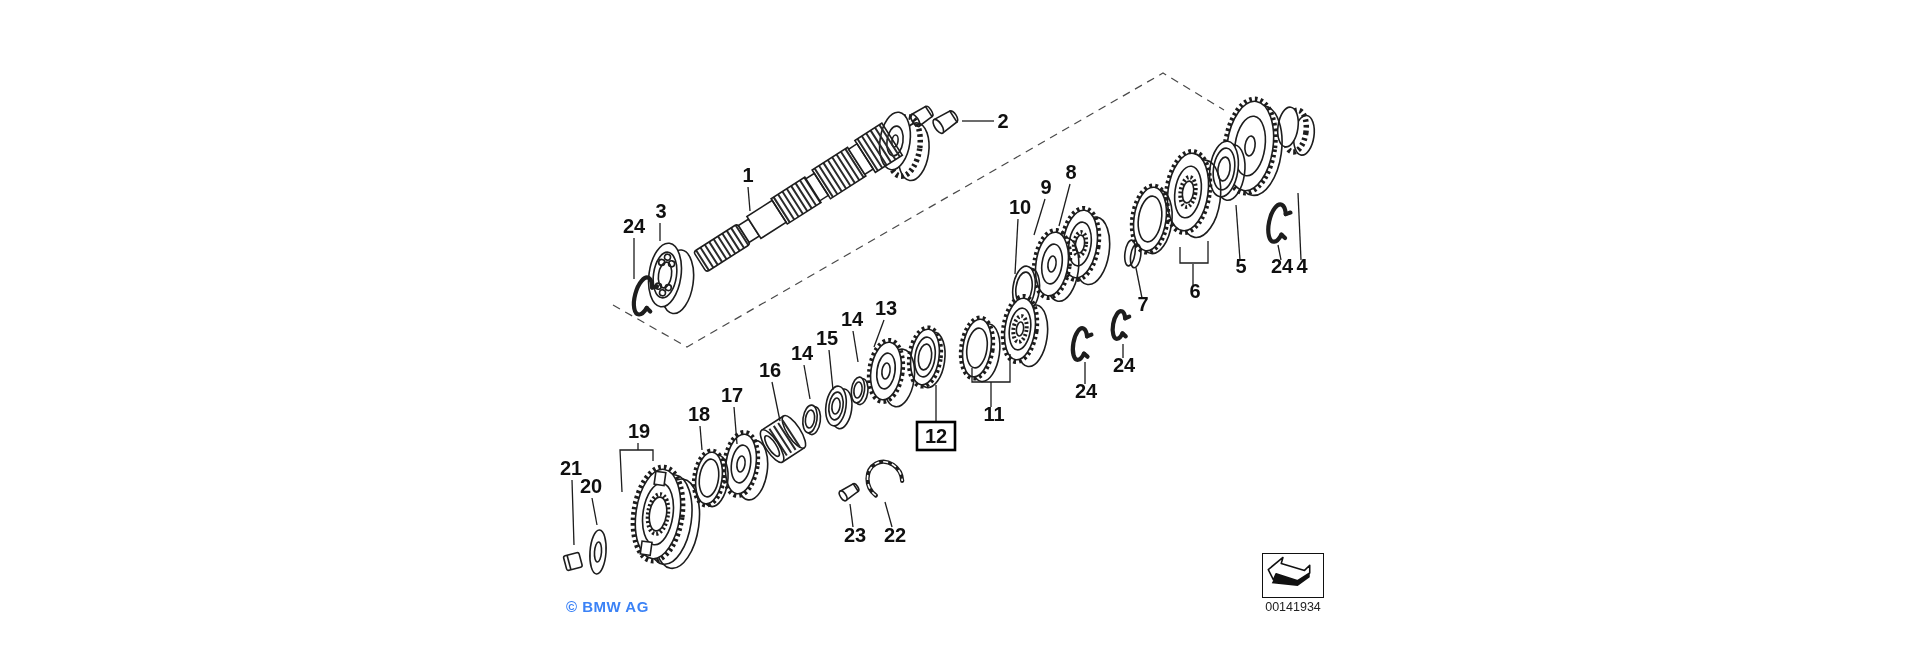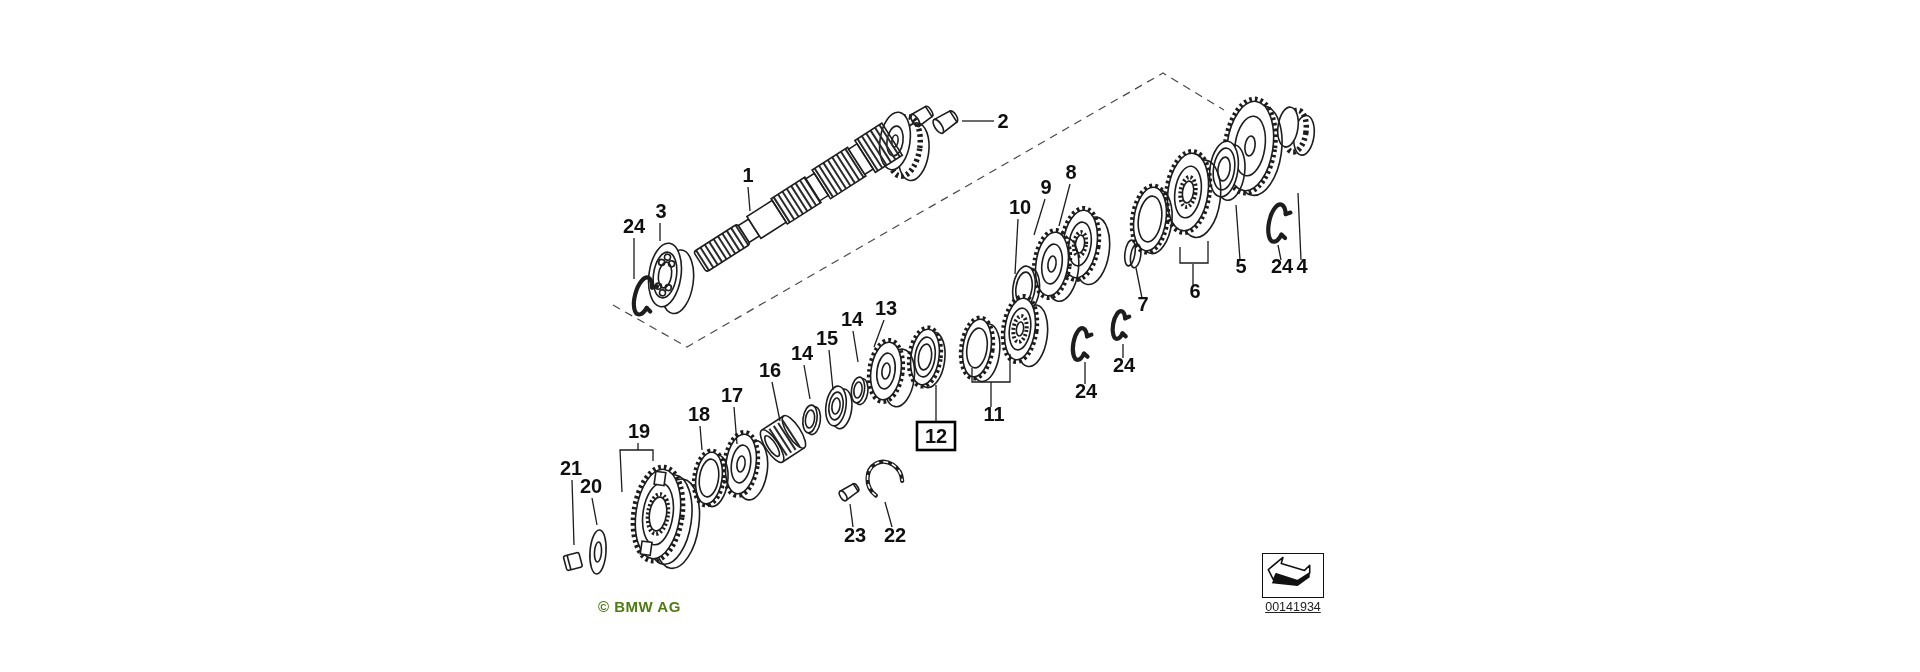--- a/index.html
+++ b/index.html
@@ -10,25 +10,25 @@
   .ln{fill:none;stroke:#1d1d1d;stroke-width:1.6;}
   .fw{fill:#ffffff;stroke:#1d1d1d;stroke-width:1.6;}
   .teeth{fill:none;stroke:#1d1d1d;stroke-width:5.5;stroke-dasharray:2.6 2.9;}
   .spline{fill:none;stroke:#1d1d1d;stroke-width:4;stroke-dasharray:2 2.2;}
   .hatch{stroke:#2a2a2a;stroke-dasharray:2 3.2;}
   .clip{fill:none;stroke:#1d1d1d;stroke-width:4.2;stroke-linecap:round;}
   .dash{fill:none;stroke:#4a4a4a;stroke-width:1.2;stroke-dasharray:8 6;}
   .callout text{font:700 20px "Liberation Sans",sans-serif;fill:#101010;text-anchor:middle;}
   .callout .lead{fill:none;stroke:#1d1d1d;stroke-width:1.3;}
   .callout rect{fill:#fff;stroke:#000;stroke-width:2.6;}
-  .copyright{position:absolute;left:598px;top:598px;font:600 15px "Liberation Sans",sans-serif;color:#4d7c0f;letter-spacing:.5px;}
+  .copyright{position:absolute;left:566px;top:598px;font:600 15px "Liberation Sans",sans-serif;color:#3b82f6;letter-spacing:.5px;}
   .navbox{position:absolute;left:1262px;top:553px;width:62px;height:45px;background:#fff;
           border:1.6px solid #111;box-sizing:border-box;cursor:pointer;display:flex;align-items:center;justify-content:center;}
   .imgno{position:absolute;left:1255px;top:600px;width:76px;text-align:center;
-         font:400 12.5px "Liberation Sans",sans-serif;color:#222;text-decoration:underline;}
+         font:400 12.5px "Liberation Sans",sans-serif;color:#222;}
 </style>
 </head>
 <body>
 
 <div class="stage">
 
 <svg width="1920" height="672" viewBox="0 0 1920 672">
 
   <path class="dash" d="M613 305 L687 347 L1163 73 L1224 110"></path>
 

